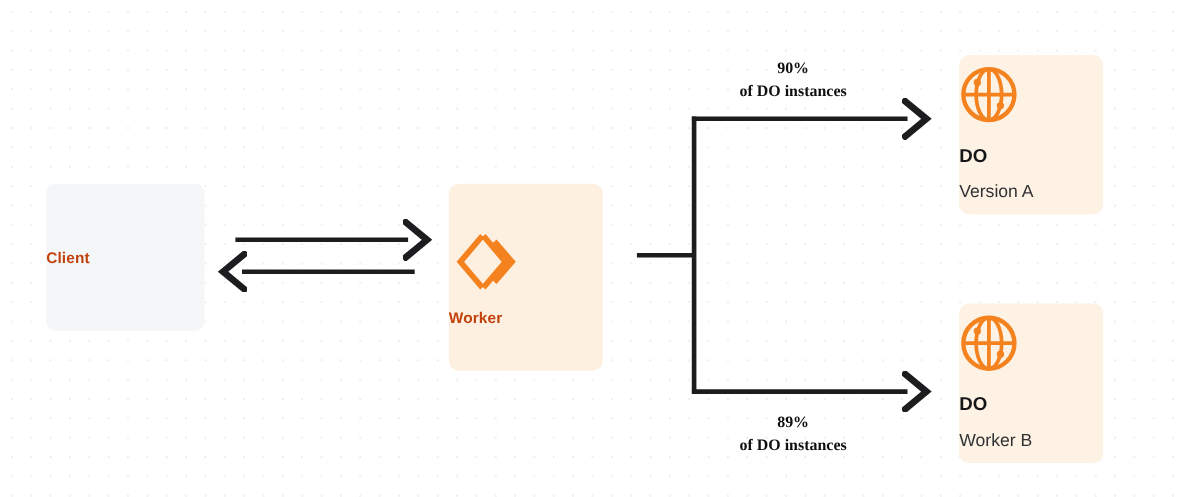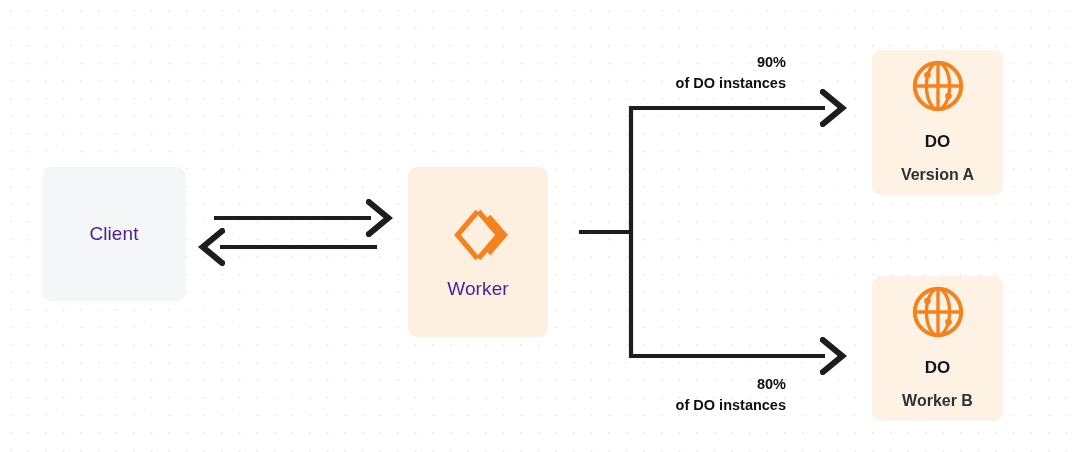--- a/index.html
+++ b/index.html
@@ -35,21 +35,21 @@
     height: 452px;
     pointer-events: none;
   }
 
   
   .node {
     position: absolute;
     border-radius: 9px;
     display: flex;
     flex-direction: column;
-    align-items: center;
+    align-items: flex-start;
     justify-content: center;
   }
 
   .node-client {
     left: 42px;
     top: 167px;
     width: 144px;
     height: 134px;
     background: #f5f6f8;
   }
@@ -72,37 +72,37 @@
 
   .node-do-b {
     left: 872px;
     top: 276px;
     width: 131px;
     height: 145px;
     background: #fdf2e3;
   }
 
   .node-title {
-    font-size: 19px;
-    font-weight: normal;
-    color: #4c1d95;
+    font-size: 14px;
+    font-weight: bold;
+    color: #c2410c;
     letter-spacing: 0.1px;
     line-height: 1.2;
   }
 
   .node-title-sm {
     font-size: 17px;
     font-weight: bold;
     color: #16161a;
     line-height: 1.25;
   }
 
   .node-sub {
     font-size: 16px;
-    font-weight: 700;
+    font-weight: 400;
     color: #313135;
     line-height: 1.3;
     margin-top: 12px;
   }
 
   
   .icon-worker {
     width: 62px;
     height: 62px;
     margin-bottom: 12px;
@@ -110,26 +110,27 @@
 
   .icon-globe {
     width: 54px;
     height: 54px;
     margin-bottom: 18px;
   }
 
   
   .edge-label {
     position: absolute;
-    text-align: right;
+    text-align: center;
     font-size: 14.5px;
     font-weight: bold;
     color: #0f0f11;
     line-height: 1.45;
     white-space: nowrap;
+    font-family: Liberation Serif, serif;
   }
 
   .edge-label .pct { display: block; }
   .edge-label .desc { display: block; }
 
   .label-top {
     left: 656px;
     top: 52px;
     width: 130px;
   }
@@ -215,17 +216,17 @@
     <span class="node-title-sm">DO</span>
     <span class="node-sub">Worker B</span>
   </div>
 
   <div class="edge-label label-top">
     <span class="pct">90%</span>
     <span class="desc">of DO instances</span>
   </div>
 
   <div class="edge-label label-bottom">
-    <span class="pct">80%</span>
+    <span class="pct">89%</span>
     <span class="desc">of DO instances</span>
   </div>
 
 </div>
 
 </body></html>

